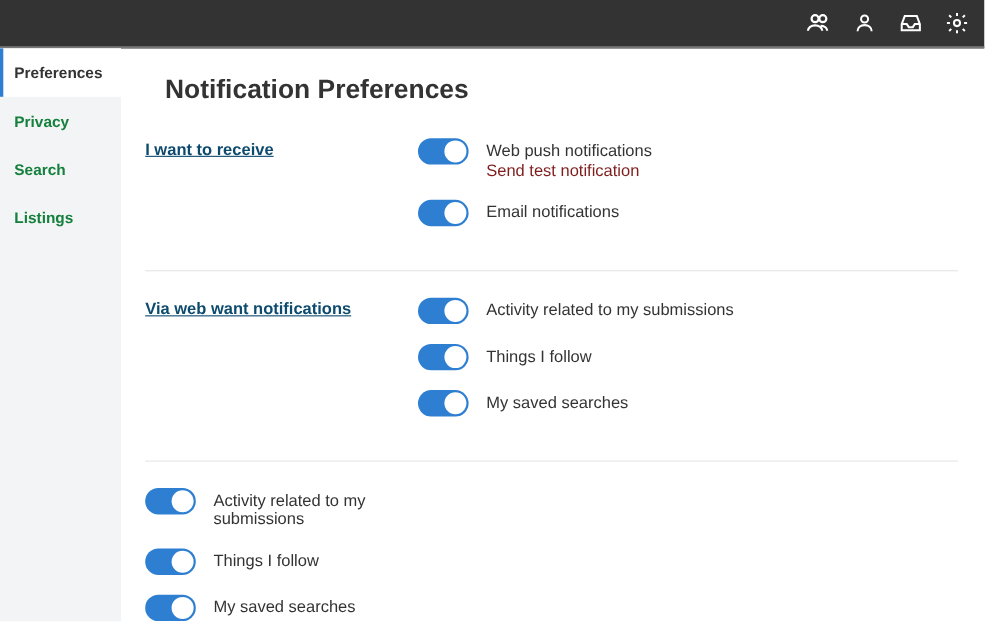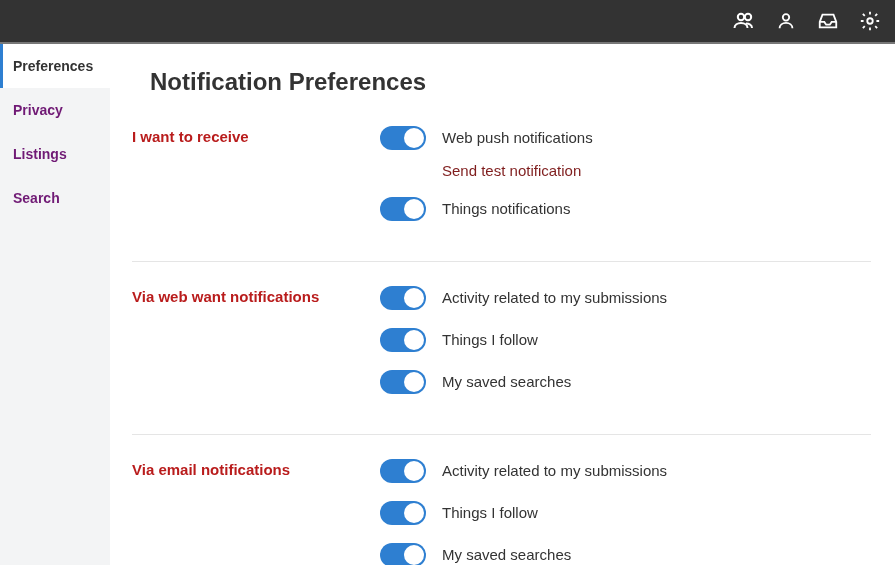--- a/index.html
+++ b/index.html
@@ -39,21 +39,21 @@
   .sidebar {
     width: 110px;
     background: #f3f4f5;
     display: flex;
     flex-direction: column;
   }
   .sidebar-item {
     padding: 14px 8px 14px 10px;
     font-size: 14px;
     font-weight: 600;
-    color: #701a75;
+    color: #15803d;
     cursor: pointer;
     border-left: 3px solid transparent;
   }
   .sidebar-item.active {
     background: #ffffff;
     color: #333;
     border-left: 3px solid #2e7fd1;
   }
   .main {
     flex: 1;
@@ -71,22 +71,23 @@
     grid-template-columns: 248px 1fr;
     column-gap: 0;
     padding-bottom: 40px;
     border-bottom: 1px solid #e5e5e5;
     margin-bottom: 24px;
   }
   .section:last-child { border-bottom: none; margin-bottom: 0; padding-bottom: 0; }
   .section-label {
     font-size: 15px;
     font-weight: 700;
-    color: #b91c1c;
+    color: #0c4a6e;
     padding-top: 2px;
+    text-decoration: underline;
   }
   .rows { display: flex; flex-direction: column; gap: 18px; }
   .row {
     display: flex;
     align-items: flex-start;
     gap: 16px;
   }
   .toggle {
     position: relative;
     width: 46px;
@@ -99,21 +100,21 @@
   .toggle::after {
     content: "";
     position: absolute;
     top: 2px;
     right: 2px;
     width: 20px;
     height: 20px;
     background: #fff;
     border-radius: 50%;
   }
-  .row-content { display: flex; flex-direction: column; gap: 16px; padding-top: 3px; }
+  .row-content { display: flex; flex-direction: column; gap: 1px; padding-top: 3px; }
   .row-label { font-size: 15px; color: #333; }
   .link { font-size: 15px; color: #7f1d1d; cursor: pointer; }
 </style>
 </head>
 <body>
 
 <div class="topbar">
   <div class="icon-btn">
     <svg width="24" height="24" viewBox="0 0 24 24">
         <circle cx="9" cy="8" r="3.2"></circle>
@@ -144,44 +145,44 @@
 
 <div class="layout">
   <nav class="sidebar">
     <div class="sidebar-item active">
       <span>Preferences</span>
     </div>
     <div class="sidebar-item">
       <span>Privacy</span>
     </div>
     <div class="sidebar-item">
+      <span>Search</span>
+    </div>
+    <div class="sidebar-item">
       <span>Listings</span>
-    </div>
-    <div class="sidebar-item">
-      <span>Search</span>
     </div>
   </nav>
 
   <main class="main">
     <h1 class="page-title">Notification Preferences</h1>
 
     <div class="section">
       <div class="section-label">I want to receive</div>
       <div class="rows">
         <div class="row">
           <div class="toggle"></div>
           <div class="row-content">
             <span class="row-label">Web push notifications</span>
             <span class="link">Send test notification</span>
           </div>
         </div>
         <div class="row">
           <div class="toggle"></div>
           <div class="row-content">
-            <span class="row-label">Things notifications</span>
+            <span class="row-label">Email notifications</span>
           </div>
         </div>
       </div>
     </div>
 
     <div class="section">
       <div class="section-label">Via web want notifications</div>
       <div class="rows">
         <div class="row">
           <div class="toggle"></div>
@@ -198,21 +199,20 @@
         <div class="row">
           <div class="toggle"></div>
           <div class="row-content">
             <span class="row-label">My saved searches</span>
           </div>
         </div>
       </div>
     </div>
 
     <div class="section">
-      <div class="section-label">Via email notifications</div>
       <div class="rows">
         <div class="row">
           <div class="toggle"></div>
           <div class="row-content">
             <span class="row-label">Activity related to my submissions</span>
           </div>
         </div>
         <div class="row">
           <div class="toggle"></div>
           <div class="row-content">

